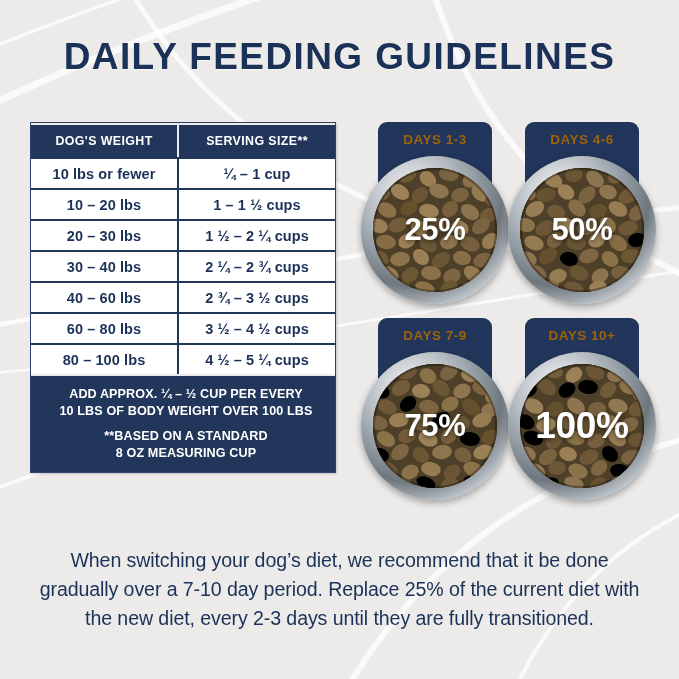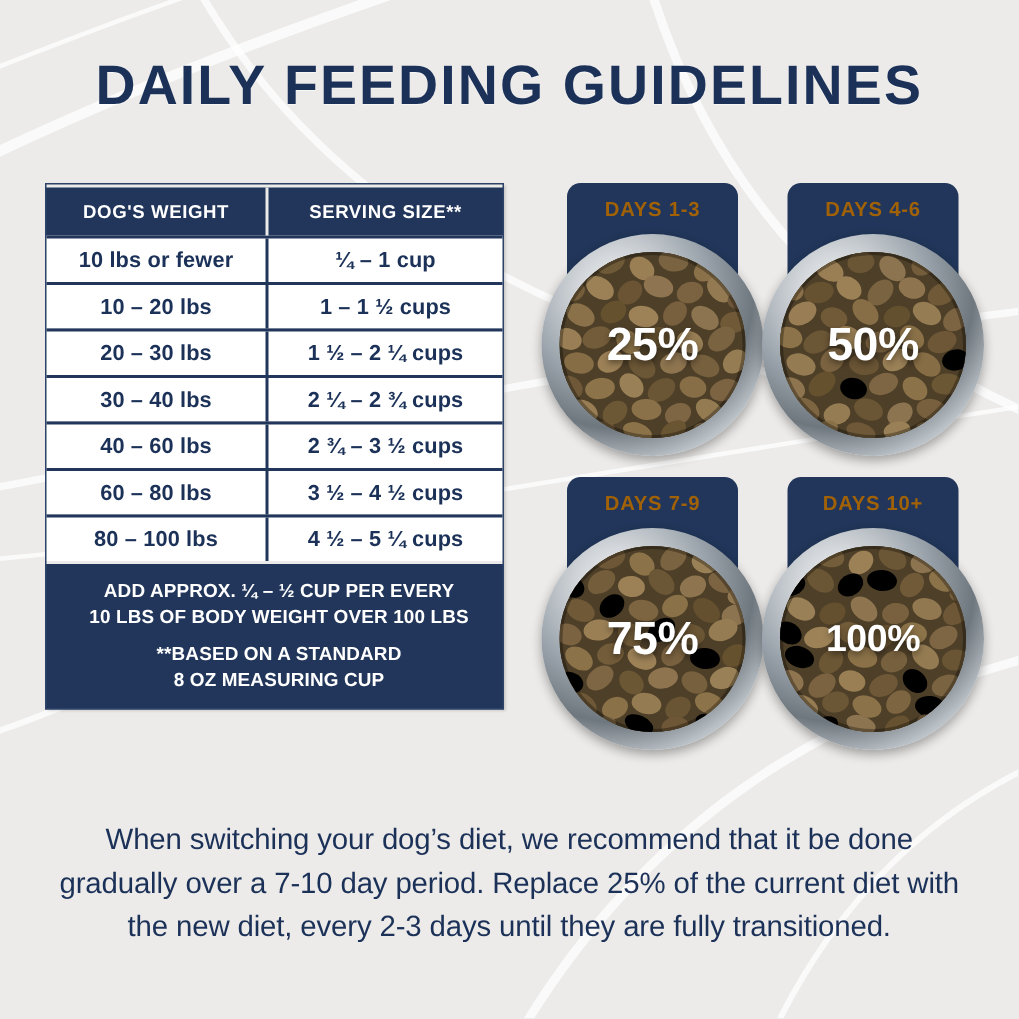--- a/index.html
+++ b/index.html
@@ -174,21 +174,21 @@
     height: 148px;
     display: flex;
     align-items: center;
     justify-content: center;
     color: #ffffff;
     font-size: 31px;
     font-weight: bold;
     letter-spacing: -0.3px;
     text-shadow: 0 2px 4px rgba(0,0,0,0.45);
   }
-  .bowl-pct.small { font-size: 25px; }
+  .bowl-pct.small { font-size: 37px; }
 
   
   #footer-note {
     position: absolute;
     left: 38px;
     top: 546px;
     width: 603px;
     text-align: center;
     color: #1b3158;
     font-size: 19.6px;

